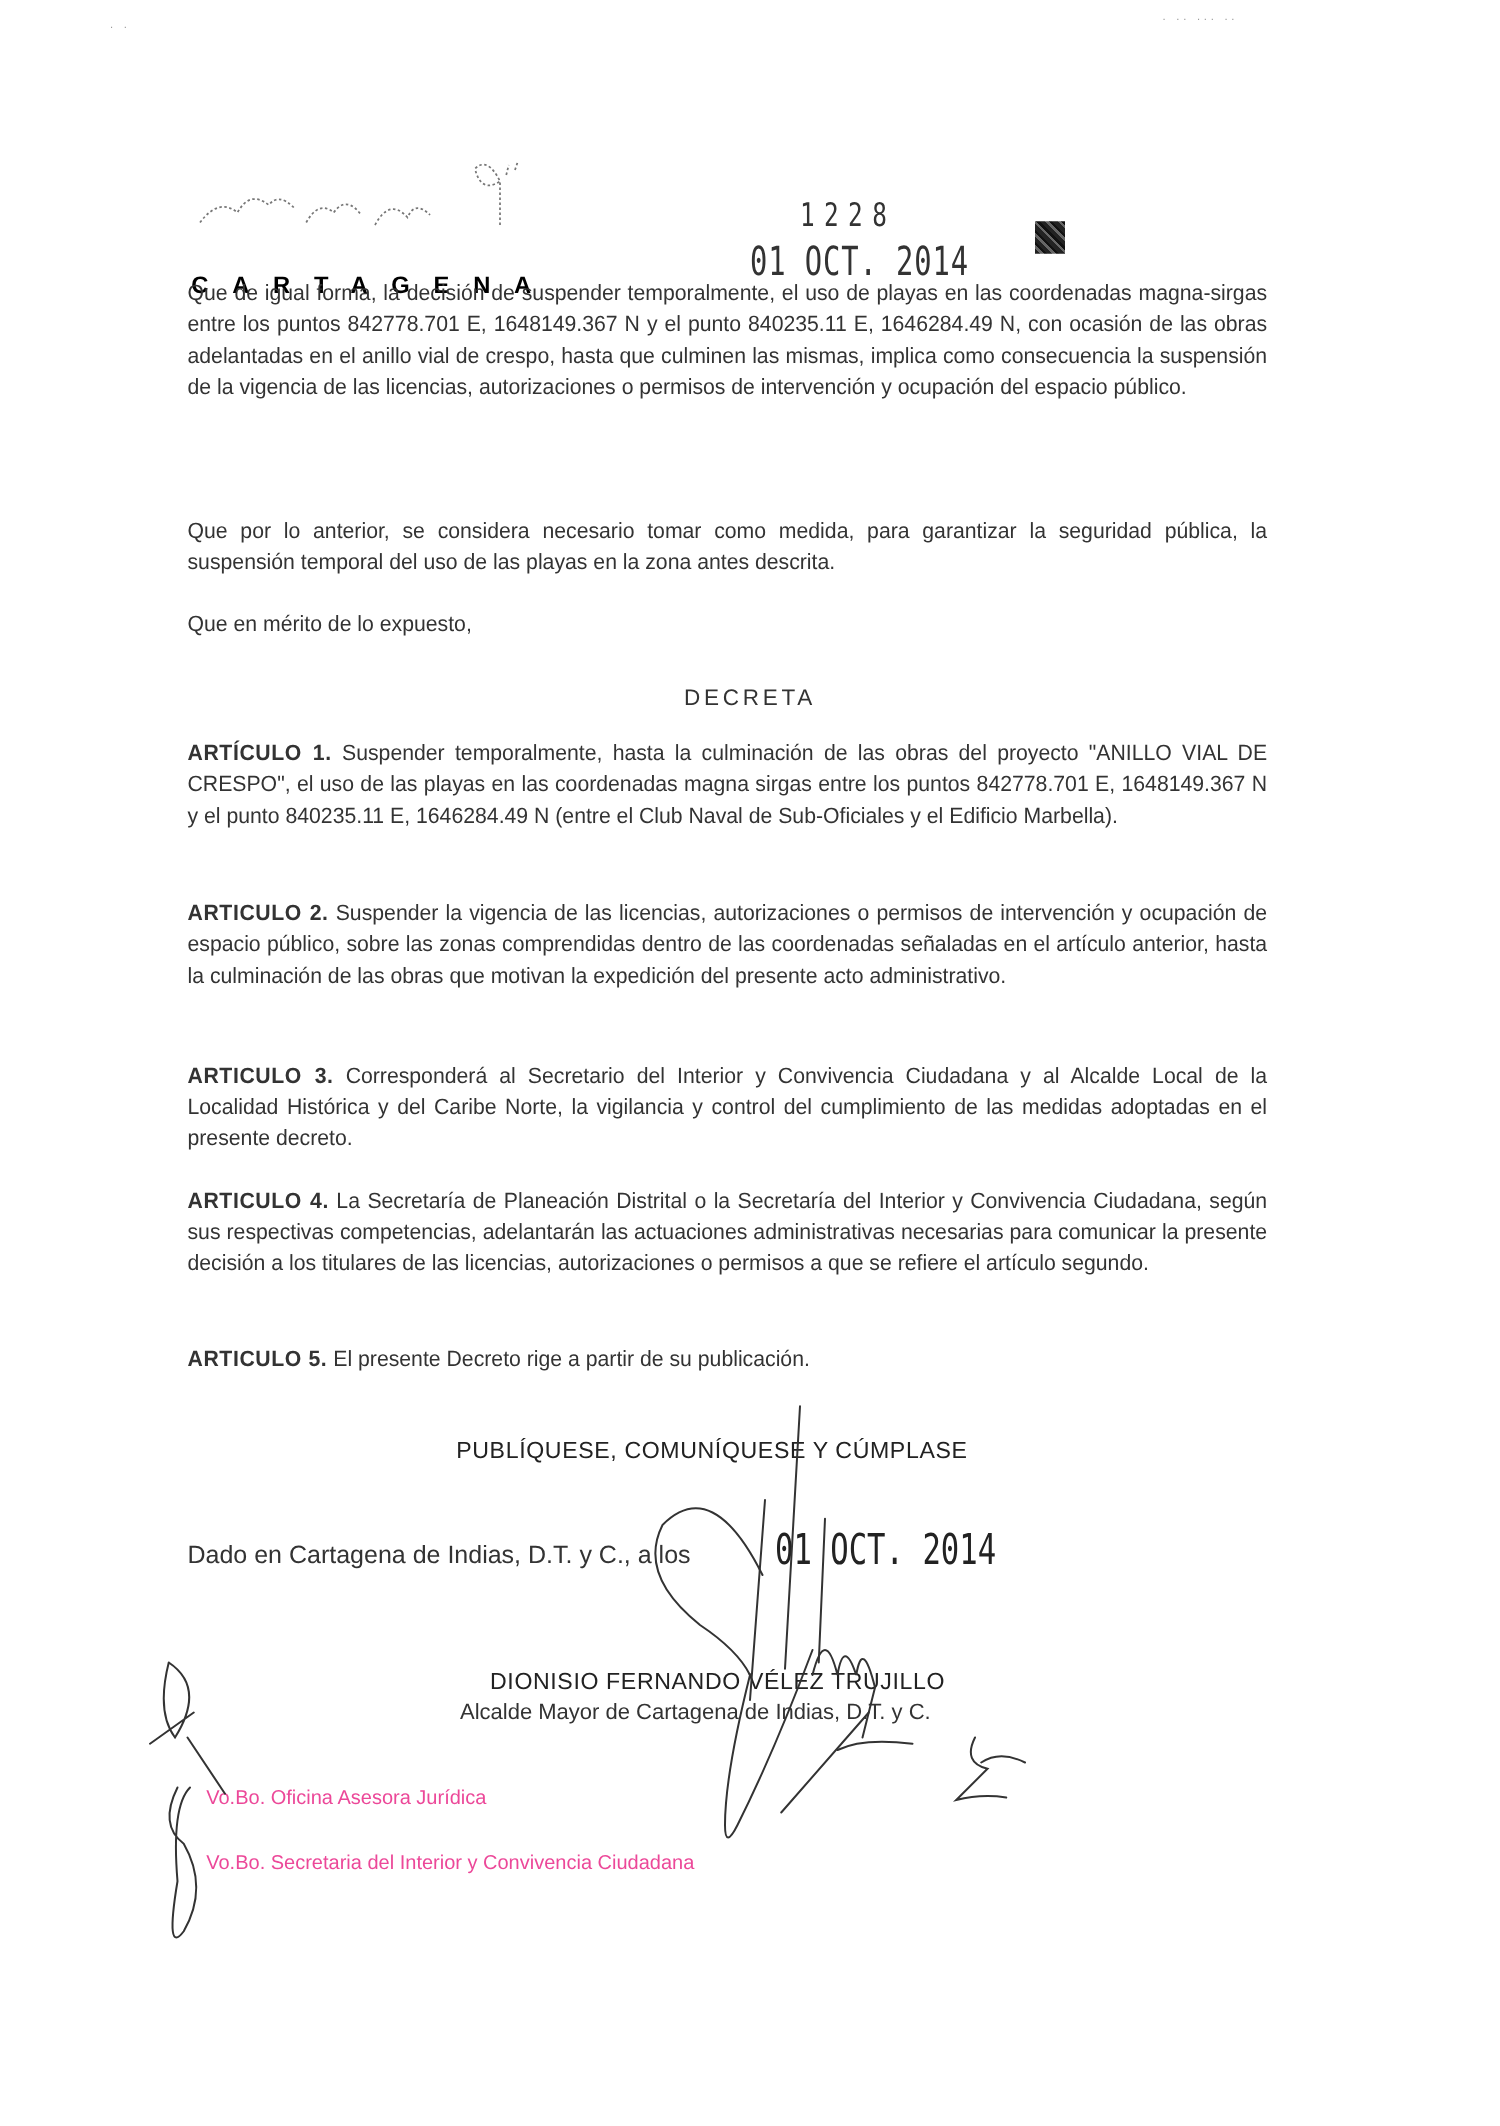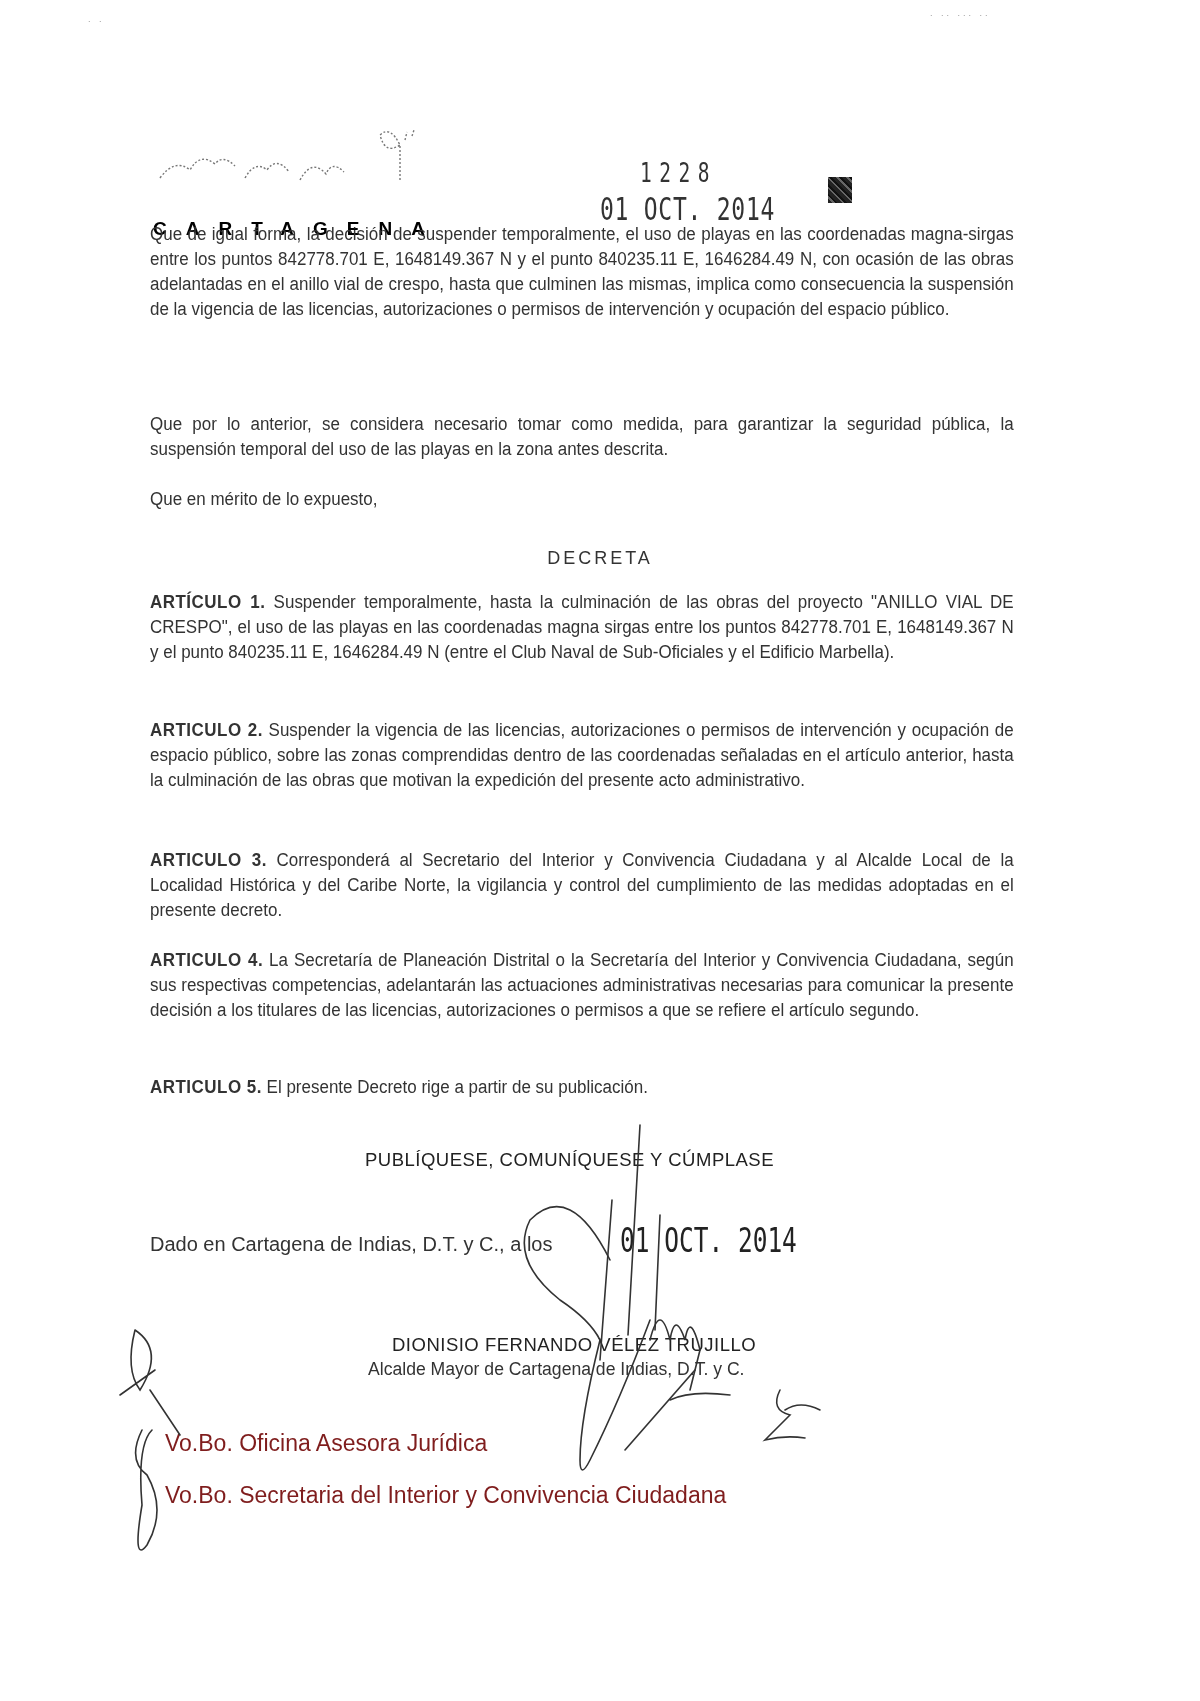--- a/index.html
+++ b/index.html
@@ -15,21 +15,21 @@
     .qr { left:828px; top:177px; width:24px; height:26px;
           background:repeating-linear-gradient(45deg,#222 0 3px,#666 3px 5px,#111 5px 7px); }
     .para { left:150px; width:895px; font-size:17.6px; line-height:25px; text-align:justify; color:#333; transform:scaleX(0.965); transform-origin:left top; }
     .heading { left:0; width:1200px; text-align:center; font-size:18px; letter-spacing:3px; color:#333; }
     .art-label { font-weight:bold; letter-spacing:0.5px; }
     .closing { left:365px; font-size:18.5px; letter-spacing:0.5px; color:#222; }
     .dado { left:150px; top:1233px; font-size:20px; color:#333; }
     .dado-date { left:620px; top:1220px; font-family:"DejaVu Sans Mono", monospace; font-size:34px; color:#222; transform:scaleX(0.72); transform-origin:left; }
     .signer-name { left:392px; top:1334px; font-size:18.5px; letter-spacing:0.5px; color:#222; }
     .signer-title { left:368px; top:1359px; font-size:17.6px; color:#333; }
-    .vobo { left:165px; font-size:23px; color:#7f1d1d; }
+    .vobo { left:165px; font-size:16px; color:#ec4899; }
     svg.sig { position:absolute; left:0; top:0; width:1200px; height:1701px; pointer-events:none; }
   </style>
 </head>
 <body>
 
 <div class="page">
 
   <span class="abs scan-dots" style="left:88px;top:14px;">. .</span>
   <span class="abs scan-dots" style="left:930px;top:8px;">. .. ...  ..</span>
 

